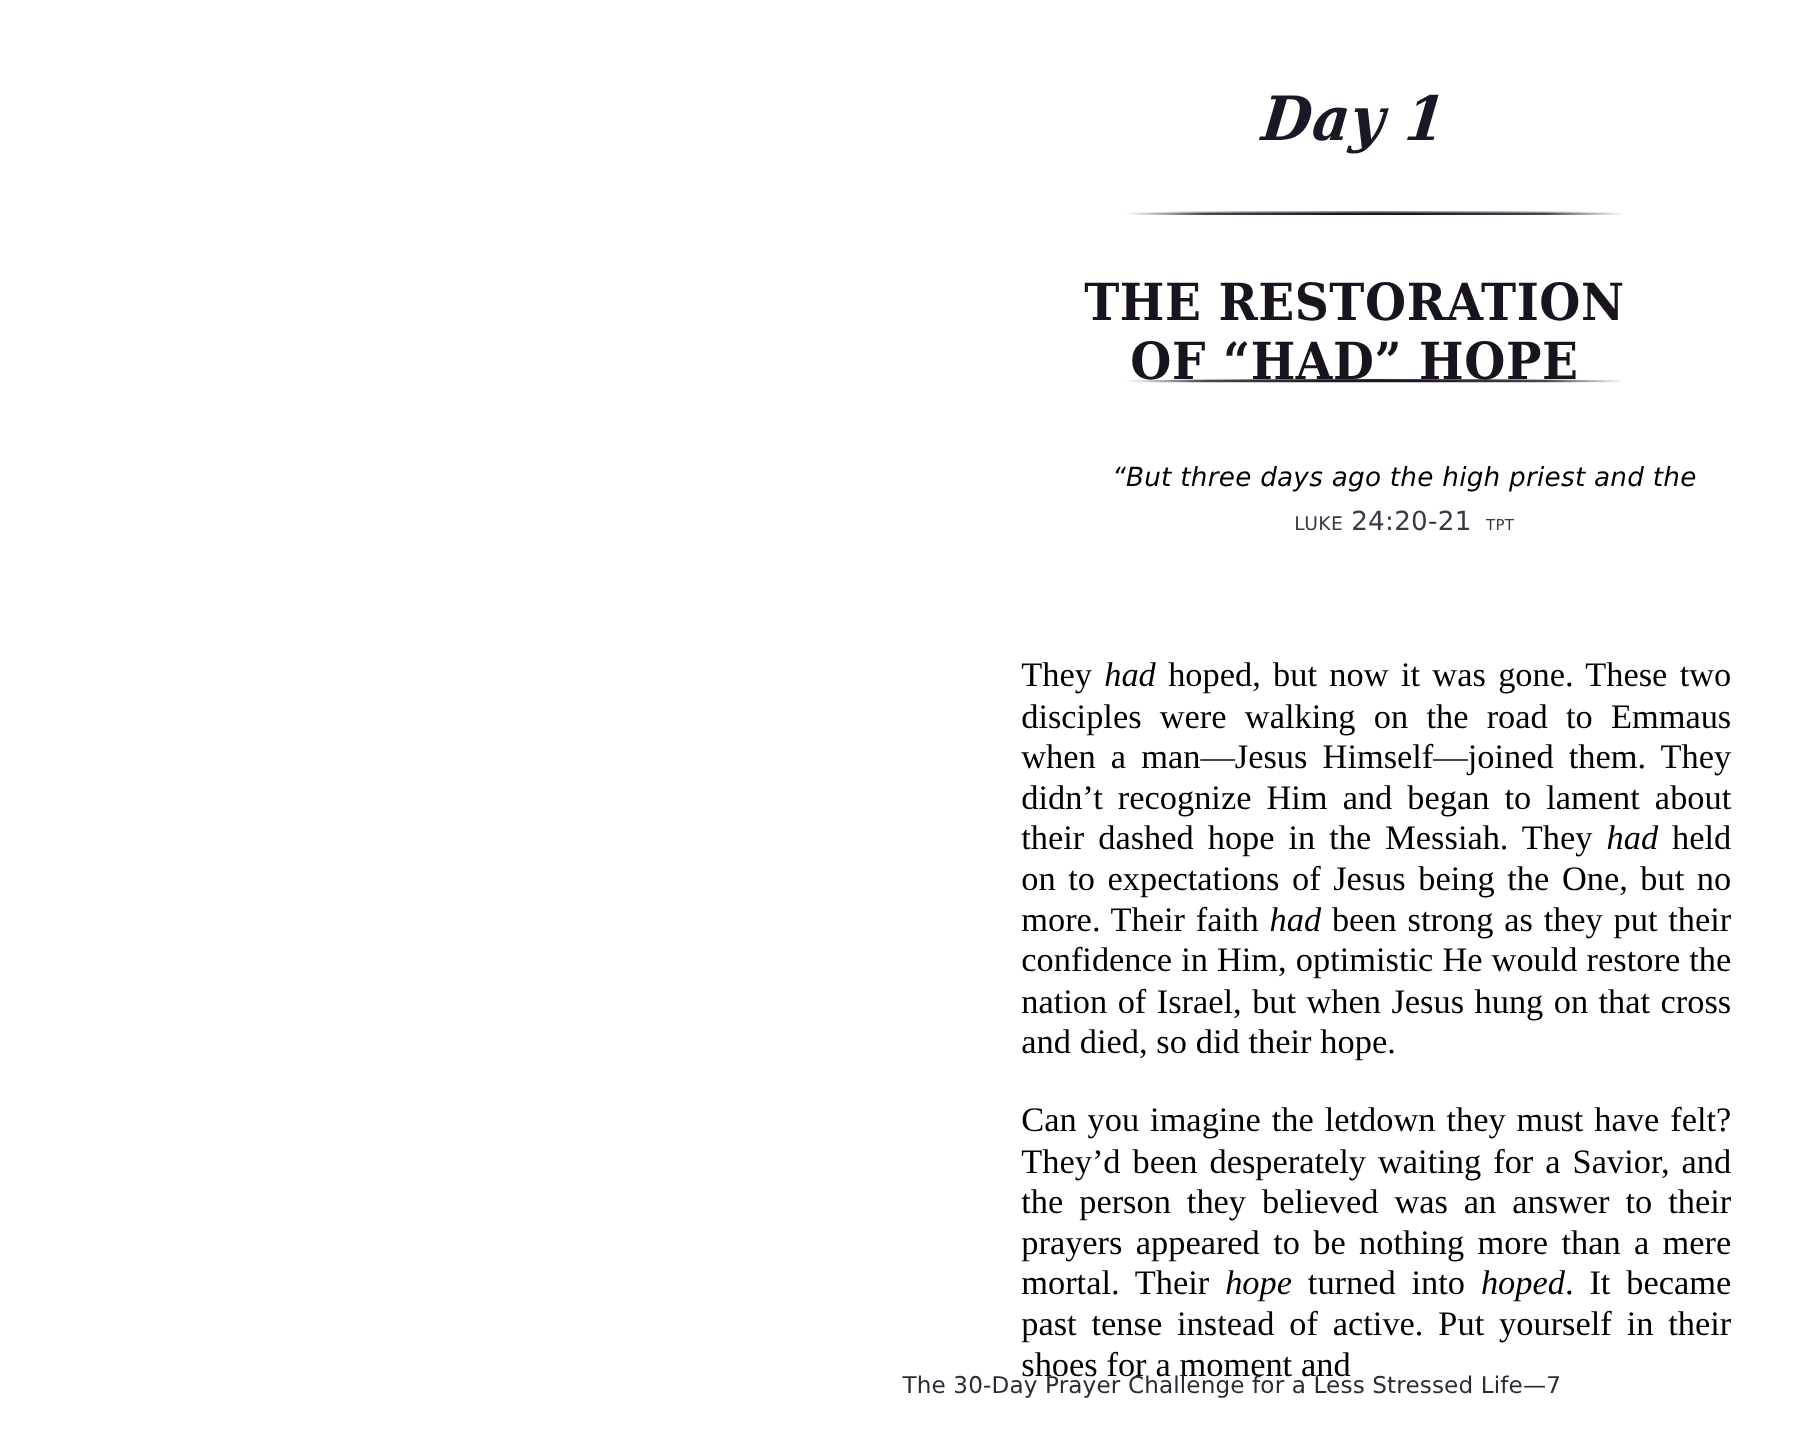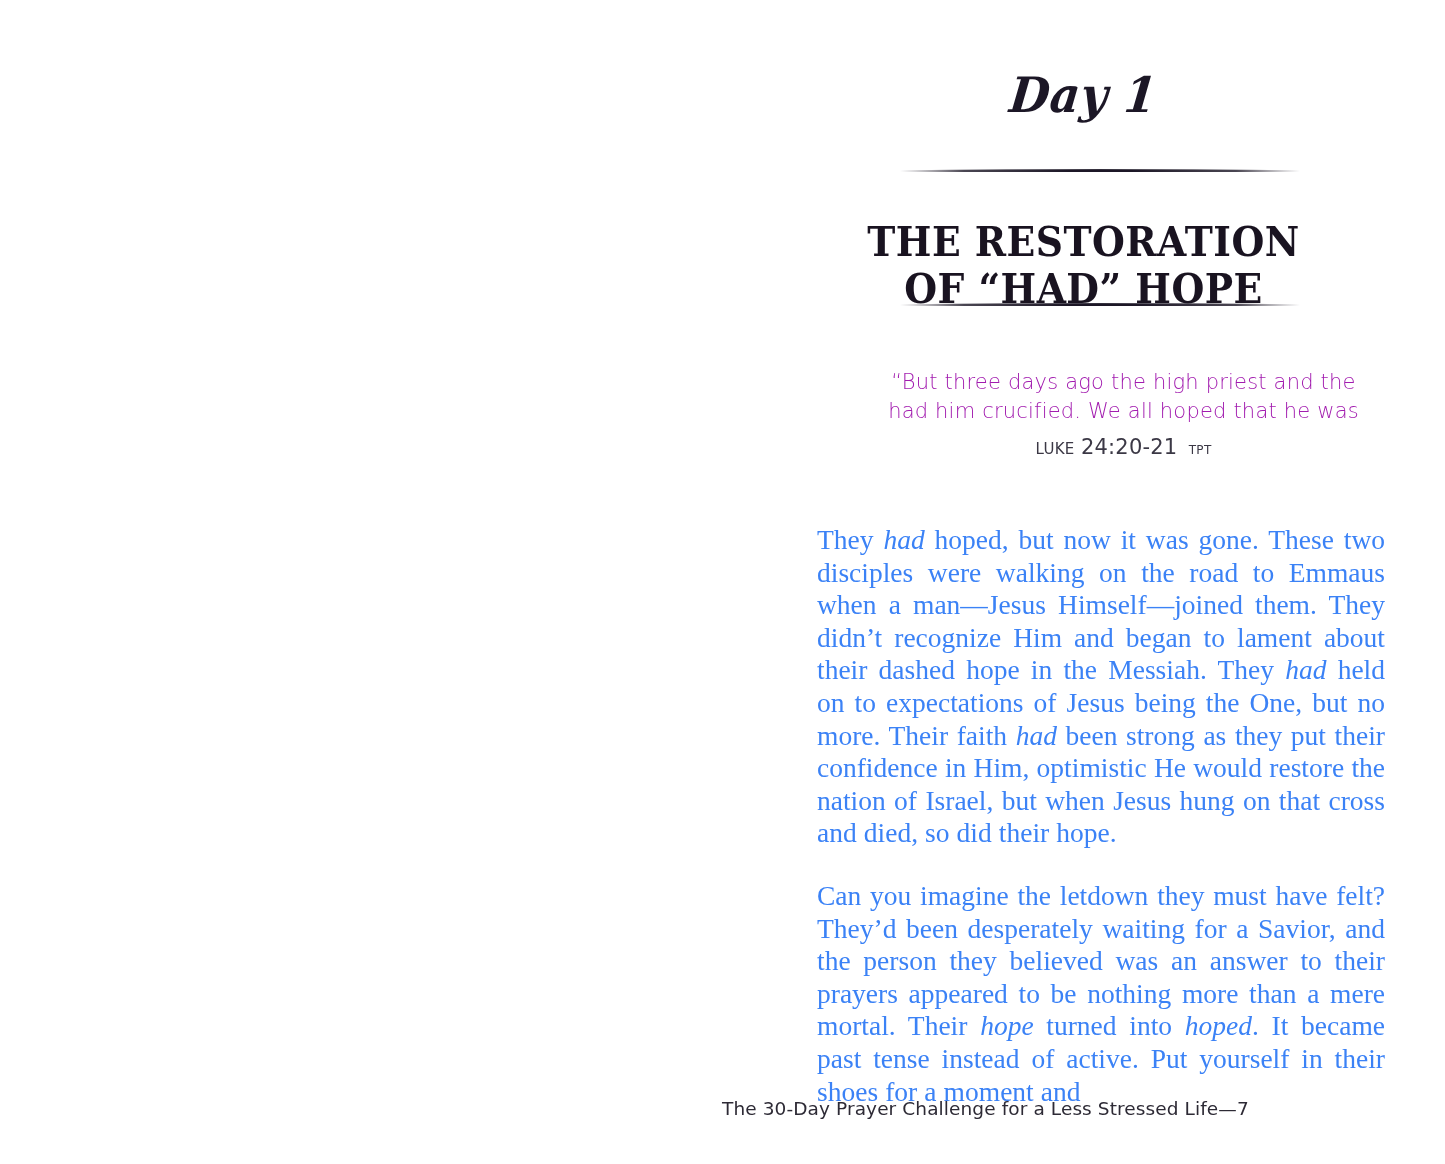--- a/index.html
+++ b/index.html
@@ -110,25 +110,26 @@
   
   .quote-block {
     position: absolute;
     left: 105px; top: 352px;
     width: 513px;
     text-align: center;
     color: #3a3744;
   }
   .quote-text {
     font-family: "DejaVu Sans", sans-serif;
+    font-style: italic;
     font-weight: 300;
     font-size: 21px;
     line-height: 29px;
     letter-spacing: 0.2px;
-    color: #a21caf;
+    color: #000000;
   }
   .quote-text .qline { display: block; white-space: nowrap; }
   .quote-cite {
     margin-top: 2px;
     font-family: "DejaVu Sans", sans-serif;
     font-size: 20px;
     line-height: 37px;
     color: #3b3845;
     white-space: nowrap;
   }
@@ -157,21 +158,21 @@
     left: 95px; top: 524px;
     width: 568px;
   }
   .body-copy p {
     margin: 0 0 30px 0;
     font-family: "Liberation Serif", serif;
     font-size: 27.5px;
     line-height: 32.6px;
     text-align: justify;
     text-justify: inter-word;
-    color: #3b82f6;
+    color: #000000;
     hyphens: manual;
     word-spacing: 0.2px;
   }
   .body-copy p:last-child { margin-bottom: 0; }
   .body-copy em {
     font-style: italic;
   }
 
   
   .page-footer {
@@ -203,21 +204,20 @@
     <h1 class="chapter-title">
       <span class="tline">THE RESTORATION</span>
       <span class="tline">OF “HAD” HOPE</span>
     </h1>
 
     <div class="rule rule-bot"></div>
 
     <blockquote class="quote-block">
       <div class="quote-text">
         <span class="qline">“But three days ago the high priest and the</span>
-        <span class="qline">had him crucified. We all hoped that he was</span>
       </div>
       <div class="quote-cite">
         <span class="cite-book">Luke</span>
         <span class="cite-ref">24:20-21</span>
         <span class="cite-version">TPT</span>
       </div>
     </blockquote>
 
     <div class="body-copy">
       <p>They <em>had</em> hoped, but now it was gone. These two disciples were walking on the road to Emmaus when a man—Jesus Himself—joined them. They didn’t recognize Him and began to lament about their dashed hope in the Messiah. They <em>had</em> held on to expectations of Jesus being the One, but no more. Their faith <em>had</em> been strong as they put their confidence in Him, optimistic He would restore the nation of Israel, but when Jesus hung on that cross and died, so did their hope.</p>

